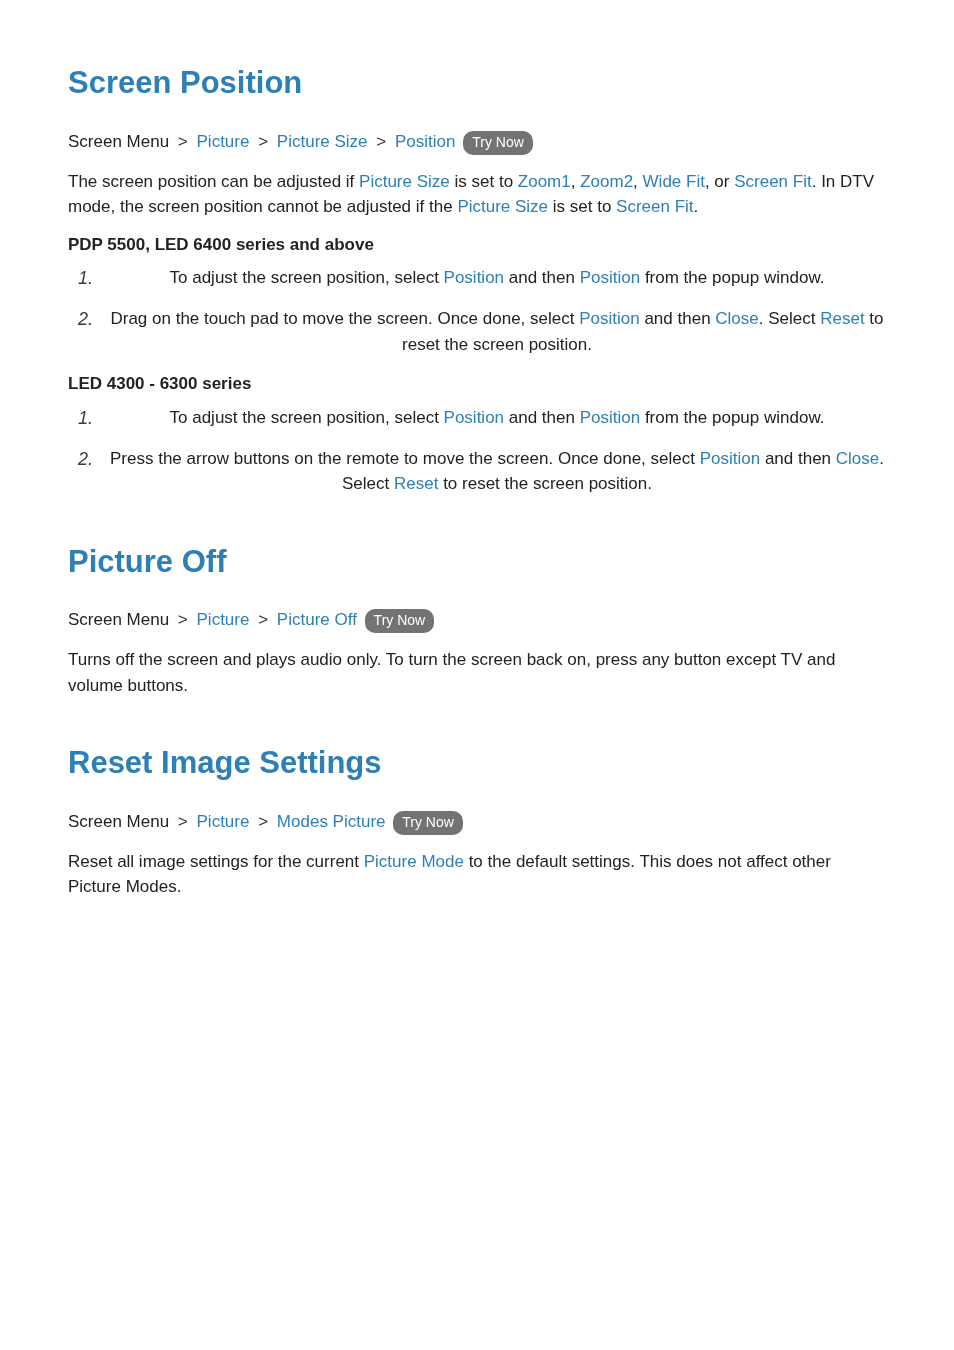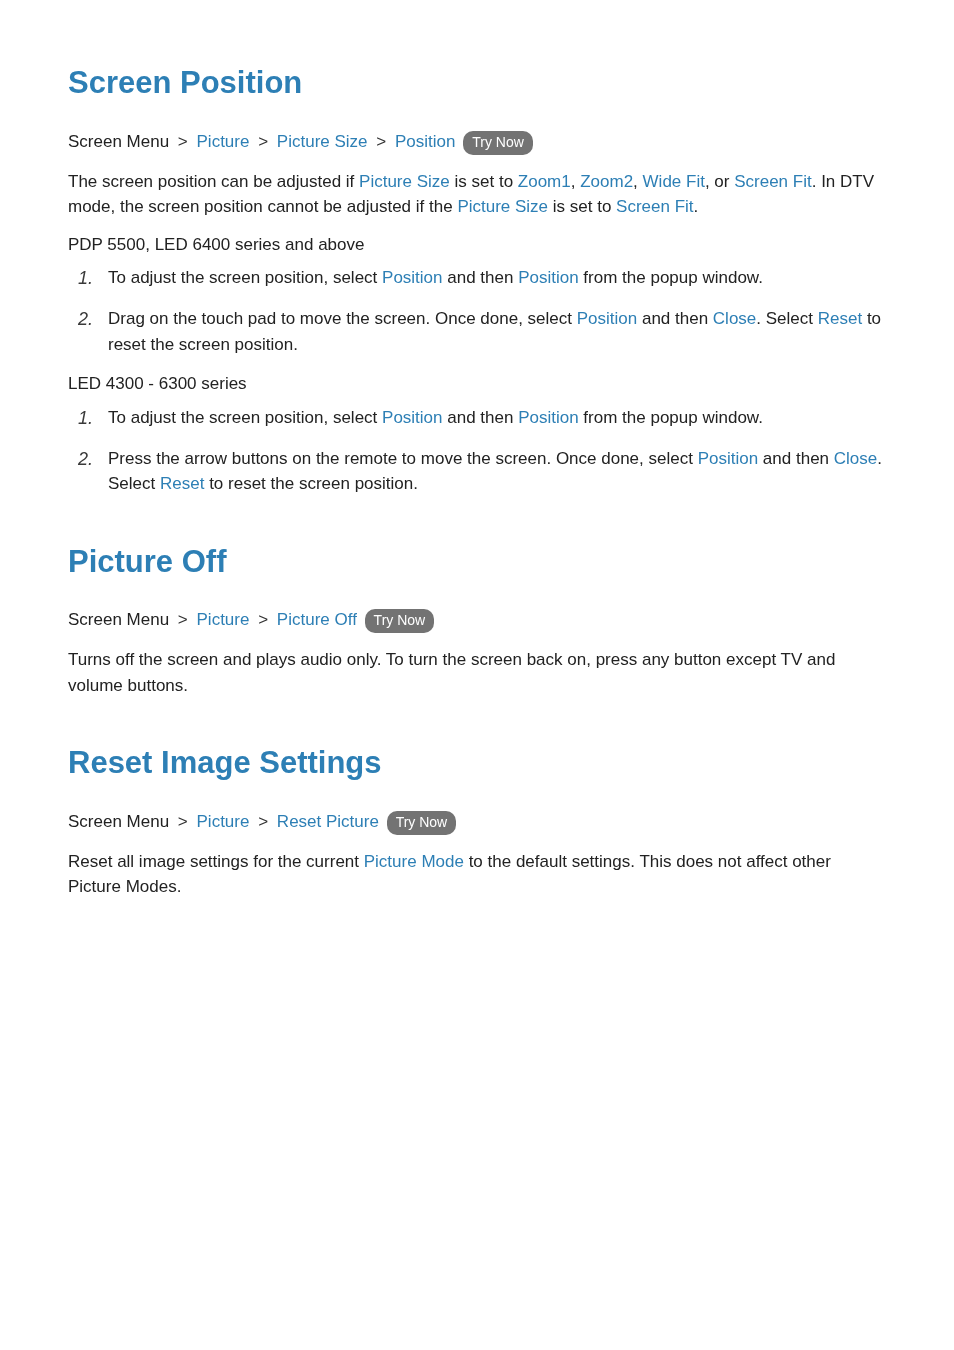--- a/index.html
+++ b/index.html
@@ -45,21 +45,21 @@
       border-radius: 10px;
       padding: 1px 9px 2px 9px;
       font-size: 14px;
       margin-left: 3px;
       font-weight: 400;
     }
     .para {
       margin-bottom: 12px;
     }
     .sub-heading {
-      font-weight: 400;
+      font-weight: 700;
       margin-bottom: 8px;
       margin-top: 8px;
     }
     ol.steps {
       list-style: none;
       padding-left: 10px;
       margin-bottom: 14px;
     }
     ol.steps li {
       display: flex;
@@ -67,20 +67,21 @@
     }
     ol.steps .num {
       font-style: italic;
       font-weight: 500;
       color: #3a3a3a;
       min-width: 30px;
       font-size: 18px;
     }
     ol.steps .step-text {
       flex: 1;
+      text-align: center;
     }
     .term {
       color: #2d7fb5;
       font-weight: 500;
     }
   </style>
 </head>
 <body>
 
 <div class="section">
@@ -150,20 +151,20 @@
 </div>
 
 <div class="section">
   <h1>Reset Image Settings</h1>
 
   <div class="breadcrumb">
     <span>Screen Menu</span>
     <span class="sep">&gt;</span>
     <span class="link">Picture</span>
     <span class="sep">&gt;</span>
-    <span class="link">Reset Picture</span>
+    <span class="link">Modes Picture</span>
     <span class="try-now">Try Now</span>
   </div>
 
   <p class="para">
     <span>Reset all image settings for the current </span><span class="term">Picture Mode</span><span> to the default settings. This does not affect other Picture Modes.</span>
   </p>
 </div>
 
 </body></html>

